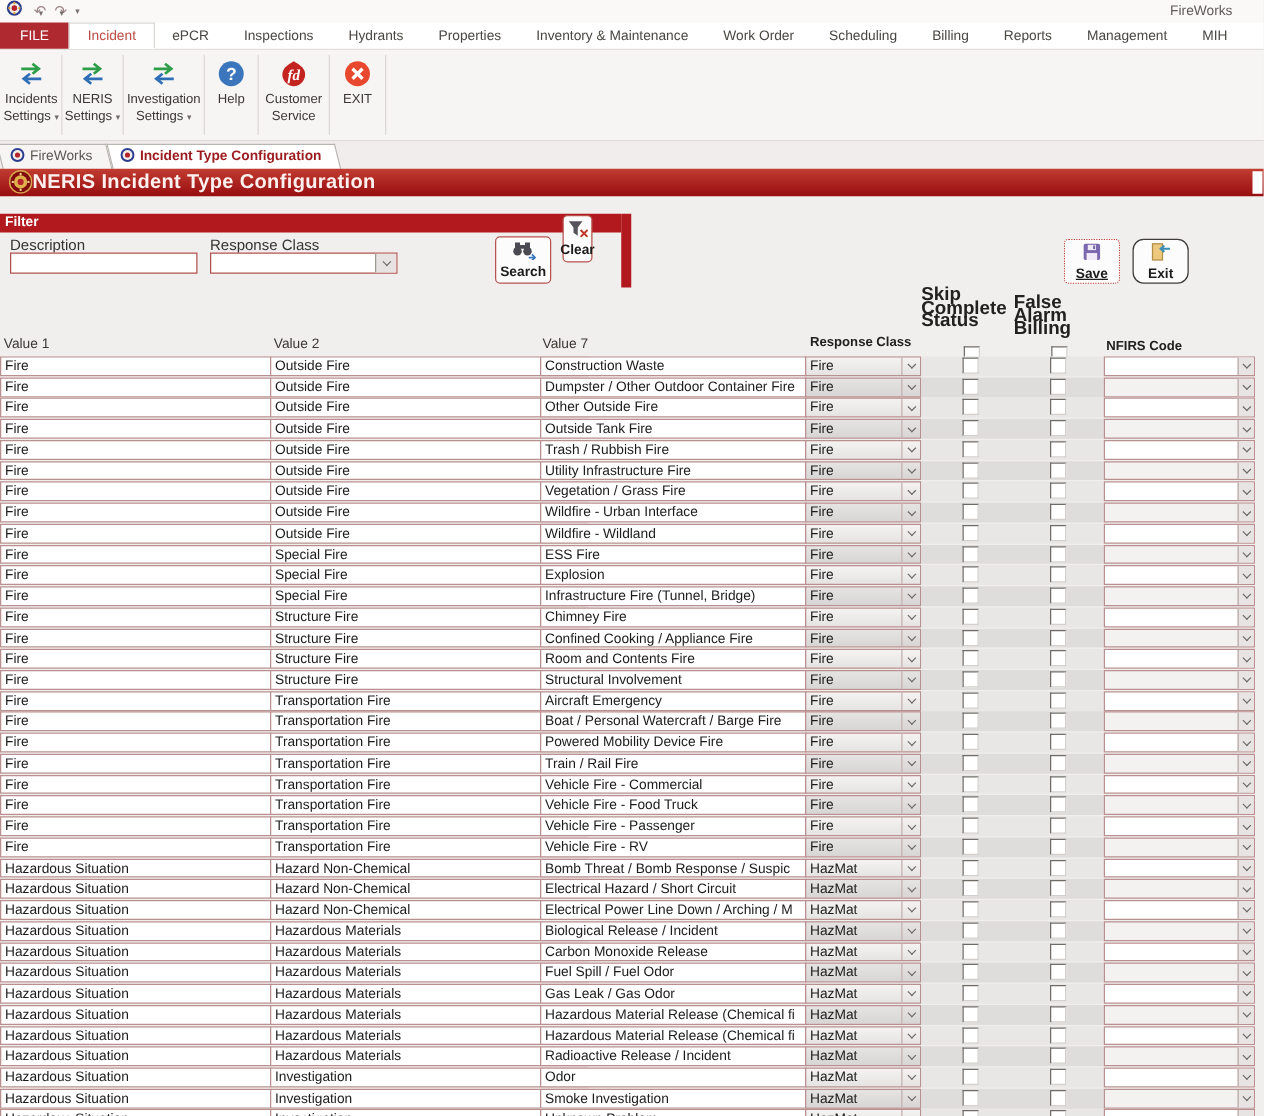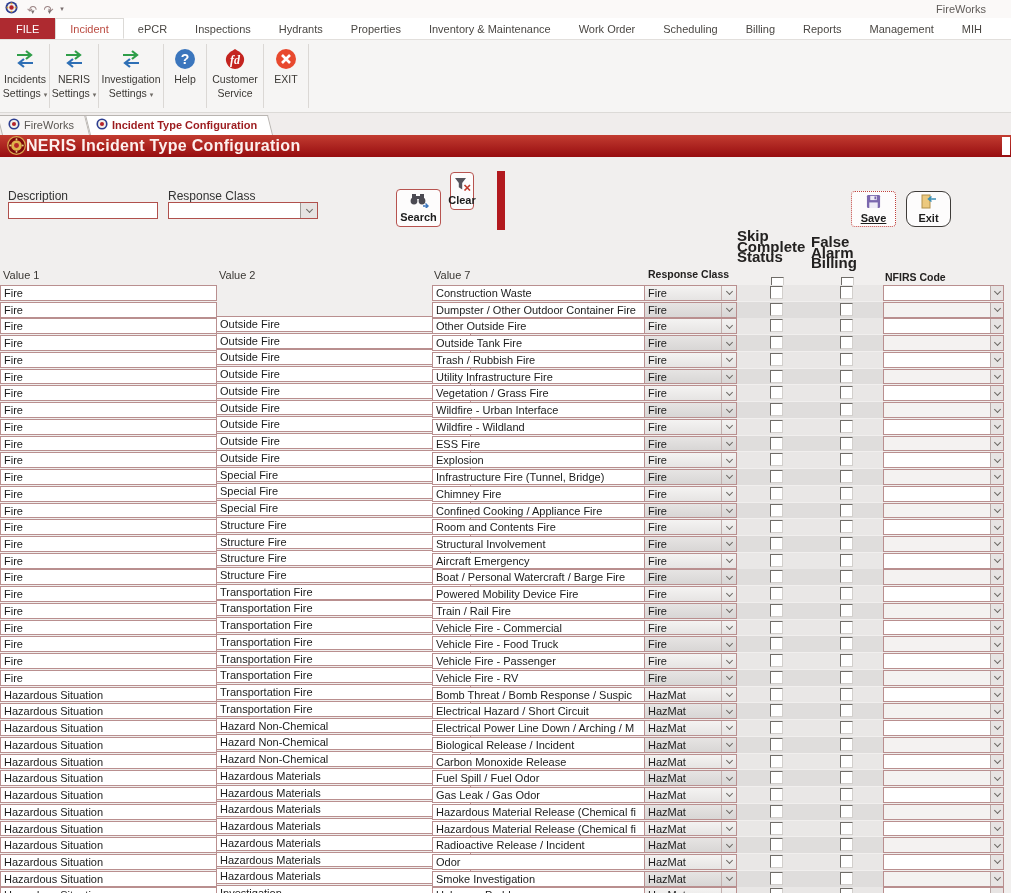--- a/index.html
+++ b/index.html
@@ -60,21 +60,21 @@
   .colhead { position:absolute; font-size:11px; color:#3a3733; }
   .colhead.b { font-weight:bold; font-size:10.5px; color:#232120; }
   .ck { position:absolute; width:13px; height:13px; background:#ffffff; border:1px solid; border-color:#6f6c68 #d2cfcc #d2cfcc #6f6c68; }
   .center3 { text-align:left; line-height:10.5px; font-weight:bold; font-size:15px; color:#232120; position:absolute; }
 
   
   .tbl { position:absolute; left:0; top:285px; width:1011px; height:608px; overflow:hidden; }
   .t-row { position:relative; height:15.8px; margin-bottom:0.95px; }
   .cell { position:absolute; top:0; height:15.8px; background:#fff; border:1px solid #b98f8f; font-size:11px; color:#1b1b1b; padding:1px 0 0 3px; white-space:nowrap; overflow:hidden; }
   .c1 { left:0; width:217px; }
-  .c2 { left:216px; width:255px;margin-top:31px; }
+  .c2 { left:216px; width:255px; }
   .c3 { left:432px; width:213px; }
   .rcdd { position:absolute; left:644px; top:0; width:93px; height:15.8px; border:1px solid #b98f8f; display:flex; }
   .rcdd .val { flex:1; font-size:11px; padding:1px 0 0 3px; color:#1b1b1b; white-space:nowrap; overflow:hidden; }
   .rcdd .chbtn { width:15px; display:flex; align-items:center; justify-content:center; border-left:1px solid #c2b0ae; }
   .t-row.norm .rcdd { background:linear-gradient(#f4f3f2,#e6e4e3); }
   .t-row.alt  .rcdd { background:linear-gradient(#e6e4e3,#d8d6d5); }
   .cbband { position:absolute; left:737px; top:0; width:146px; height:15.8px; }
   .t-row.norm .cbband { background:#e9e7e6; }
   .t-row.alt  .cbband { background:#dfdddc; }
   .cbband .ck { top:1px; }
@@ -221,20 +221,21 @@
           <circle cx="10" cy="3.4" r="1" fill="#e9d08a"></circle>
           <circle cx="10" cy="16.6" r="1" fill="#e9d08a"></circle>
           <circle cx="3.4" cy="10" r="1" fill="#e9d08a"></circle>
           <circle cx="16.6" cy="10" r="1" fill="#e9d08a"></circle>
         </svg>
     </span>
     <span class="btitle">NERIS Incident Type Configuration</span>
     <span class="endbox"></span>
   </div>
 
+  <div class="filter-bar">Filter</div>
   <div class="filter-side"></div>
 
   <div class="flabel" style="left:8px; top:189px">Description</div>
   <input class="finput" value="" style="">
   <div class="flabel" style="left:168px; top:189px">Response Class</div>
   <div class="fselect">
     <span class="val"></span>
     <span class="chbtn">
         <span class="chev"></span>
       </span>

